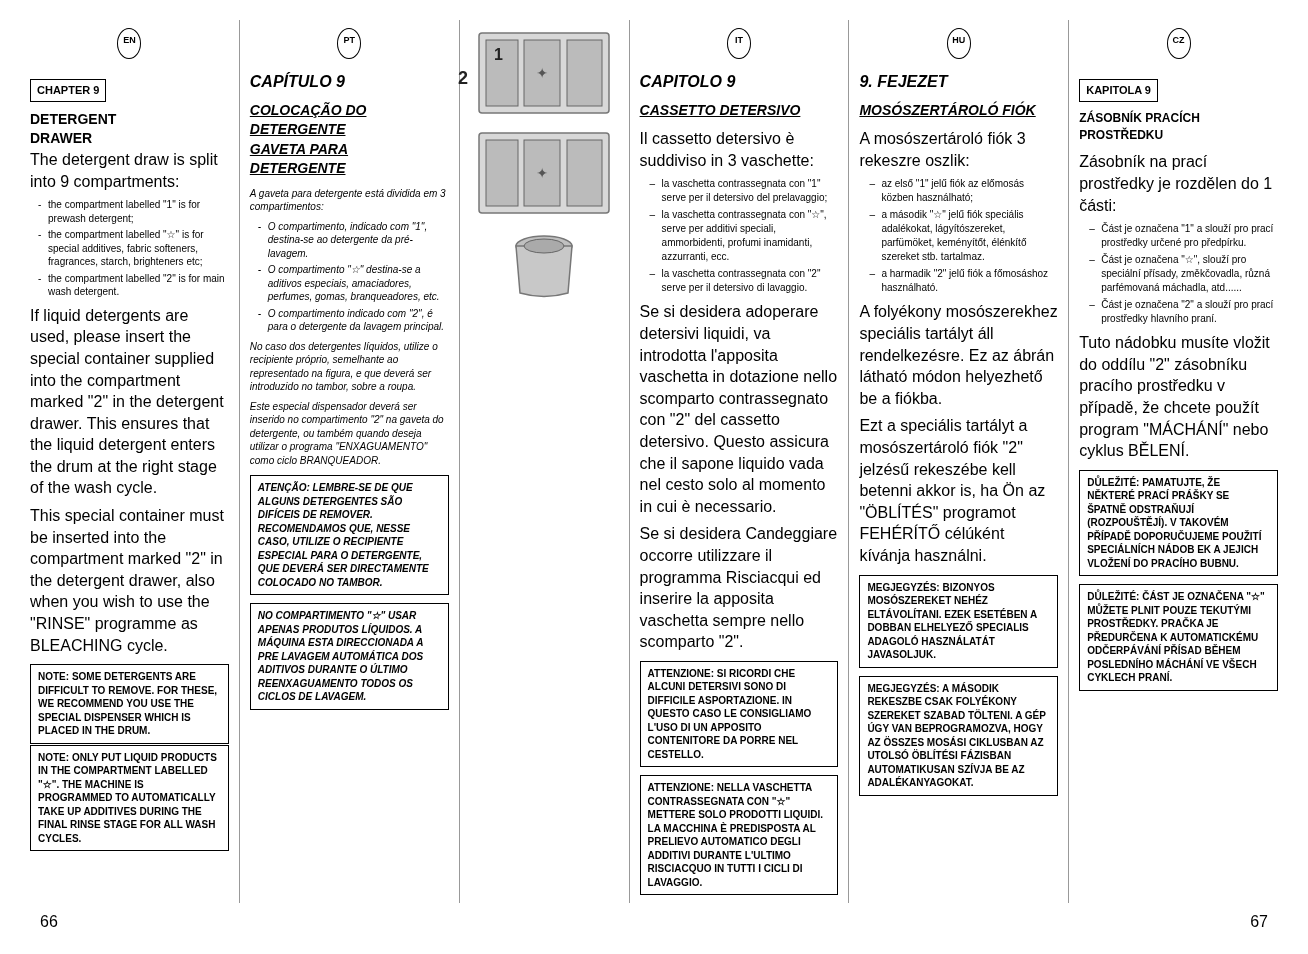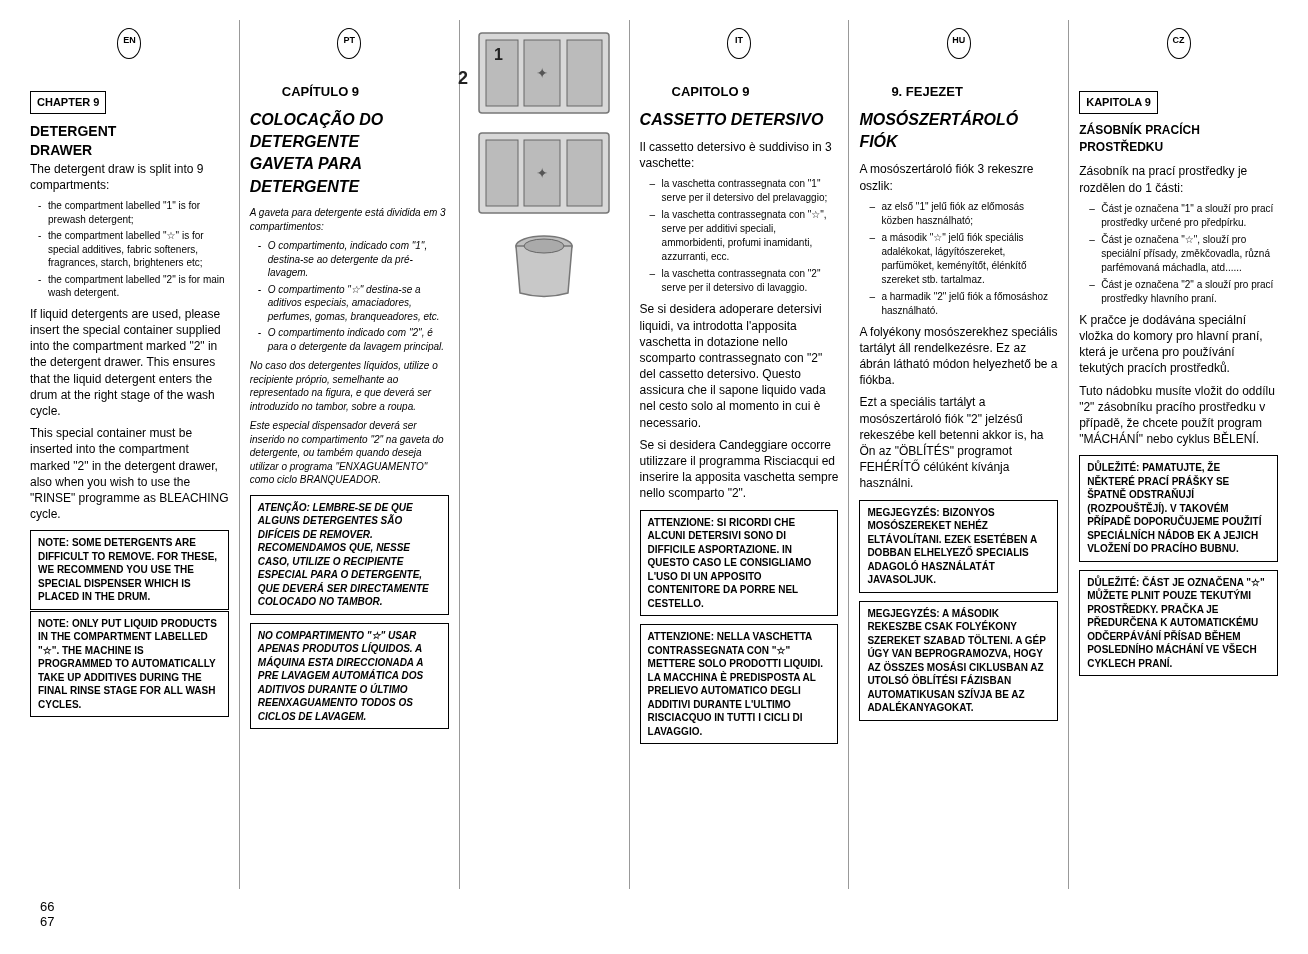--- a/index.html
+++ b/index.html
@@ -37,58 +37,59 @@
     .lang-badge {
       display: inline-block;
       border: 1.5px solid #000;
       border-radius: 50%;
       width: 24px;
       height: 31px;
       text-align: center;
       line-height: 22px;
       font-size: 9px;
       font-weight: bold;
-      margin-bottom: 18px;
+      margin-bottom: 6px;
     }
     .chapter-box {
       border: 1.5px solid #000;
       padding: 3px 6px;
       display: inline-block;
       font-weight: bold;
       font-size: 11px;
       margin-bottom: 8px;
       margin-top: 8px;
     }
     .chapter-italic {
-      font-weight: bold;
-      font-size: 13px;
+      font-style: italic;
+      font-weight: bold;
+      font-size: 16px;
       margin-bottom: 8px;
       display: inline-block;
-      margin-left: 32px;
     }
     .section-title {
       font-size: 14px;
       font-weight: bold;
       line-height: 1.4;
     }
     .section-title-italic {
-      font-size: 16px;
+      font-size: 14px;
       font-weight: bold;
       font-style: italic;
+      text-decoration: underline;
       margin-bottom: 8px;
       line-height: 1.4;
     }
     .section-title-normal {
       font-size: 12px;
       font-weight: bold;
       margin-bottom: 8px;
       line-height: 1.4;
     }
     .body-text {
-      font-size: 12px;
+      font-size: 16px;
       line-height: 1.35;
       margin-bottom: 6px;
     }
     .bullet-list {
       list-style: none;
       padding-left: 8px;
       margin-bottom: 6px;
     }
     .bullet-list li {
       font-size: 10px;
@@ -116,22 +117,21 @@
       margin-top: 8px;
       font-size: 10px;
       font-style: italic;
       font-weight: bold;
       line-height: 1.35;
     }
     .footer-pages {
       display: flex;
       justify-content: space-between;
       padding: 10px 20px 5px 20px;
-      font-size: 13px;
-      flex-direction: column;
+      font-size: 16px;
     }
     .col-center {
       flex: 0 0 170px;
       border-right: 1px solid #999;
       padding: 8px 6px;
       display: flex;
       flex-direction: column;
       align-items: center;
     }
     .italic-body {
@@ -286,21 +286,20 @@
         <span class="lang-badge">CZ</span>
       </div>
       <div class="chapter-box">KAPITOLA 9</div>
       <div class="section-title-normal">ZÁSOBNÍK PRACÍCH PROSTŘEDKU</div>
       <div class="body-text">Zásobník na prací prostředky je rozdělen do 1 části:</div>
       <ul class="dash-list">
         <li>Část je označena "1" a slouží pro prací prostředky určené pro předpírku.</li>
         <li>Část je označena "☆", slouží pro speciální přísady, změkčovadla, různá parfémovaná máchadla, atd......</li>
         <li>Část je označena "2" a slouží pro prací prostředky hlavního praní.</li>
       </ul>
-      <div class="body-text">K pračce je dodávána speciální vložka do komory pro hlavní praní, která je určena pro používání tekutých pracích prostředků.</div>
       <div class="body-text">Tuto nádobku musíte vložit do oddílu "2" zásobníku pracího prostředku v případě, že chcete použít program "MÁCHÁNÍ" nebo cyklus BĚLENÍ.</div>
       <div class="note-box">DŮLEŽITÉ: PAMATUJTE, ŽE NĚKTERÉ PRACÍ PRÁŠKY SE ŠPATNĚ ODSTRAŇUJÍ (ROZPOUŠTĚJÍ). V TAKOVÉM PŘÍPADĚ DOPORUČUJEME POUŽITÍ SPECIÁLNÍCH NÁDOB EK A JEJICH VLOŽENÍ DO PRACÍHO BUBNU.</div>
       <div class="note-box" style="margin-top:8px;">DŮLEŽITÉ: ČÁST JE OZNAČENA "☆" MŮŽETE PLNIT POUZE TEKUTÝMI PROSTŘEDKY. PRAČKA JE PŘEDURČENA K AUTOMATICKÉMU ODČERPÁVÁNÍ PŘÍSAD BĚHEM POSLEDNÍHO MÁCHÁNÍ VE VŠECH CYKLECH PRANÍ.</div>
     </div>
 
   </div>
 
   <div class="footer-pages">
     <span>66</span>
     <span>67</span>

